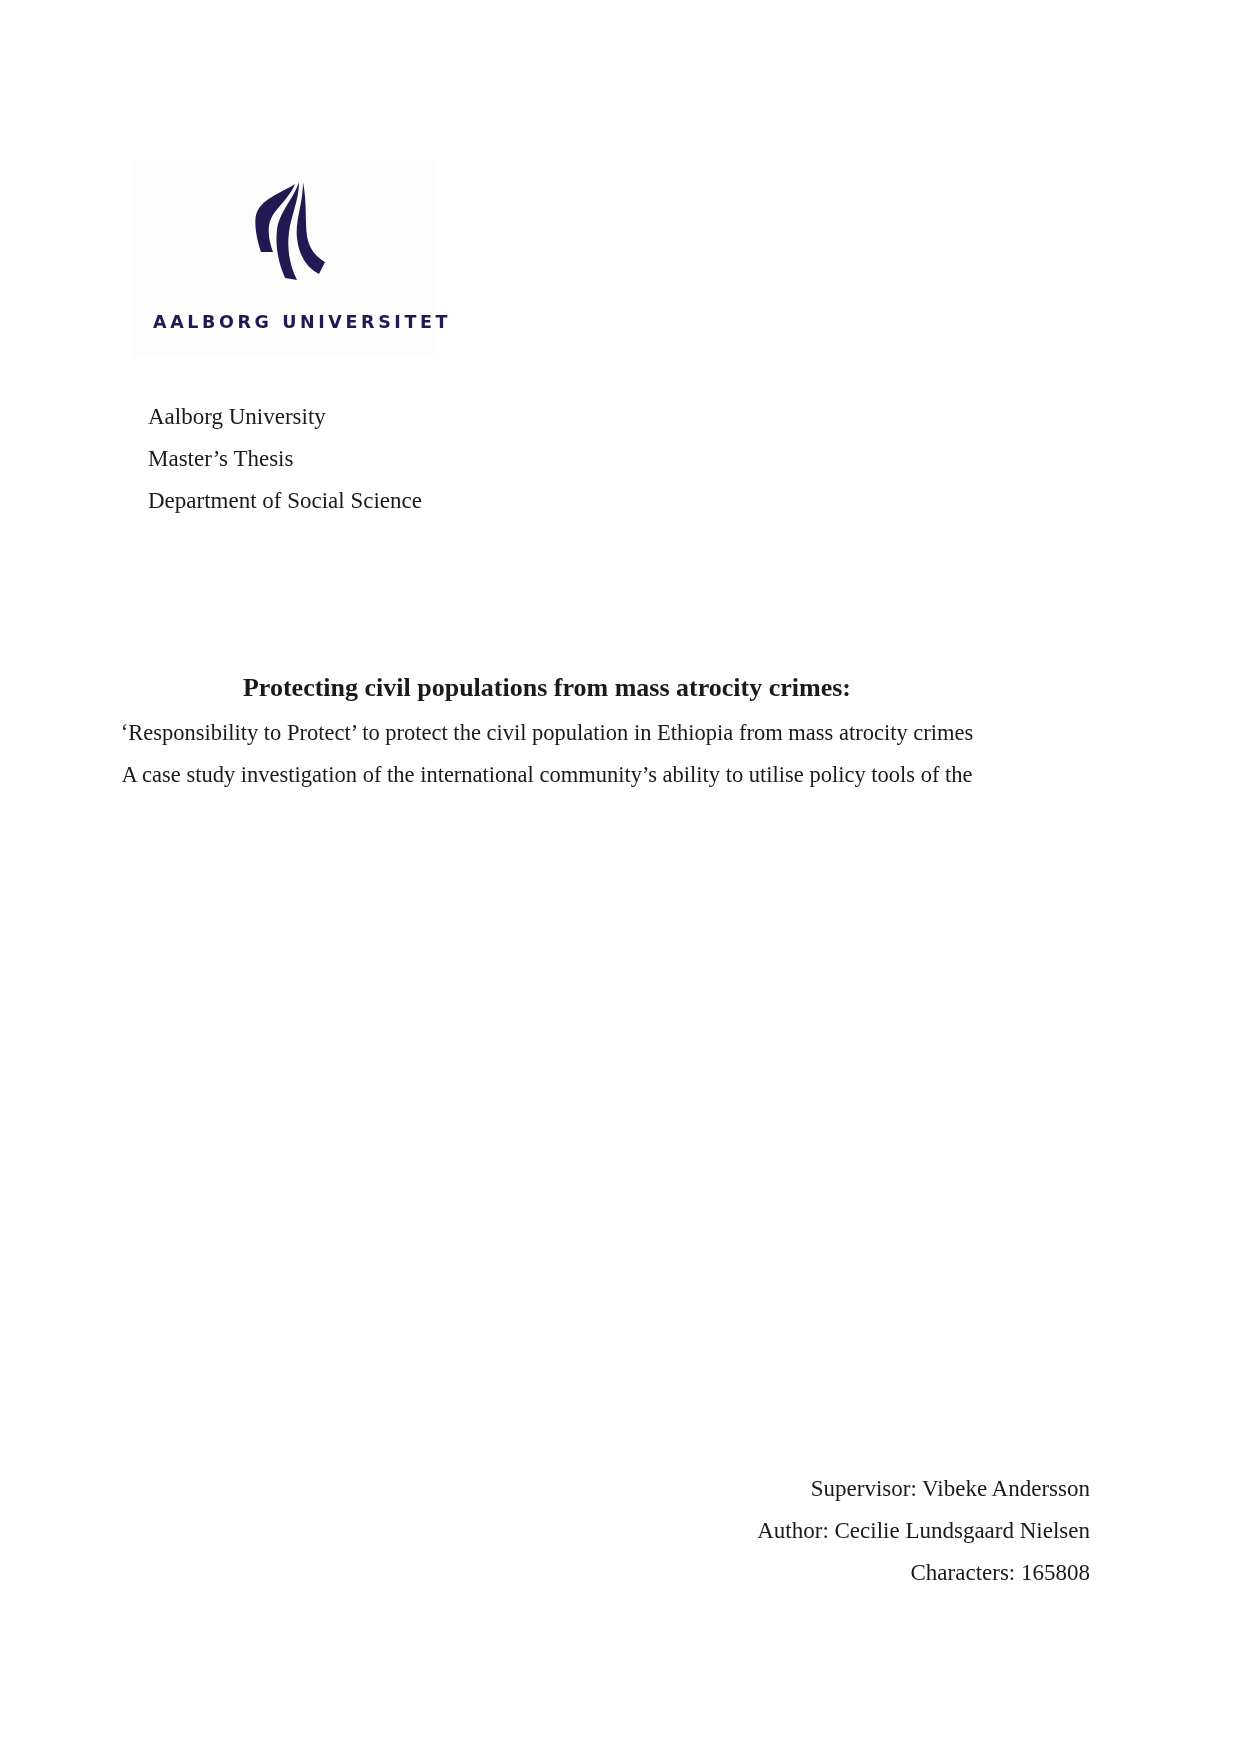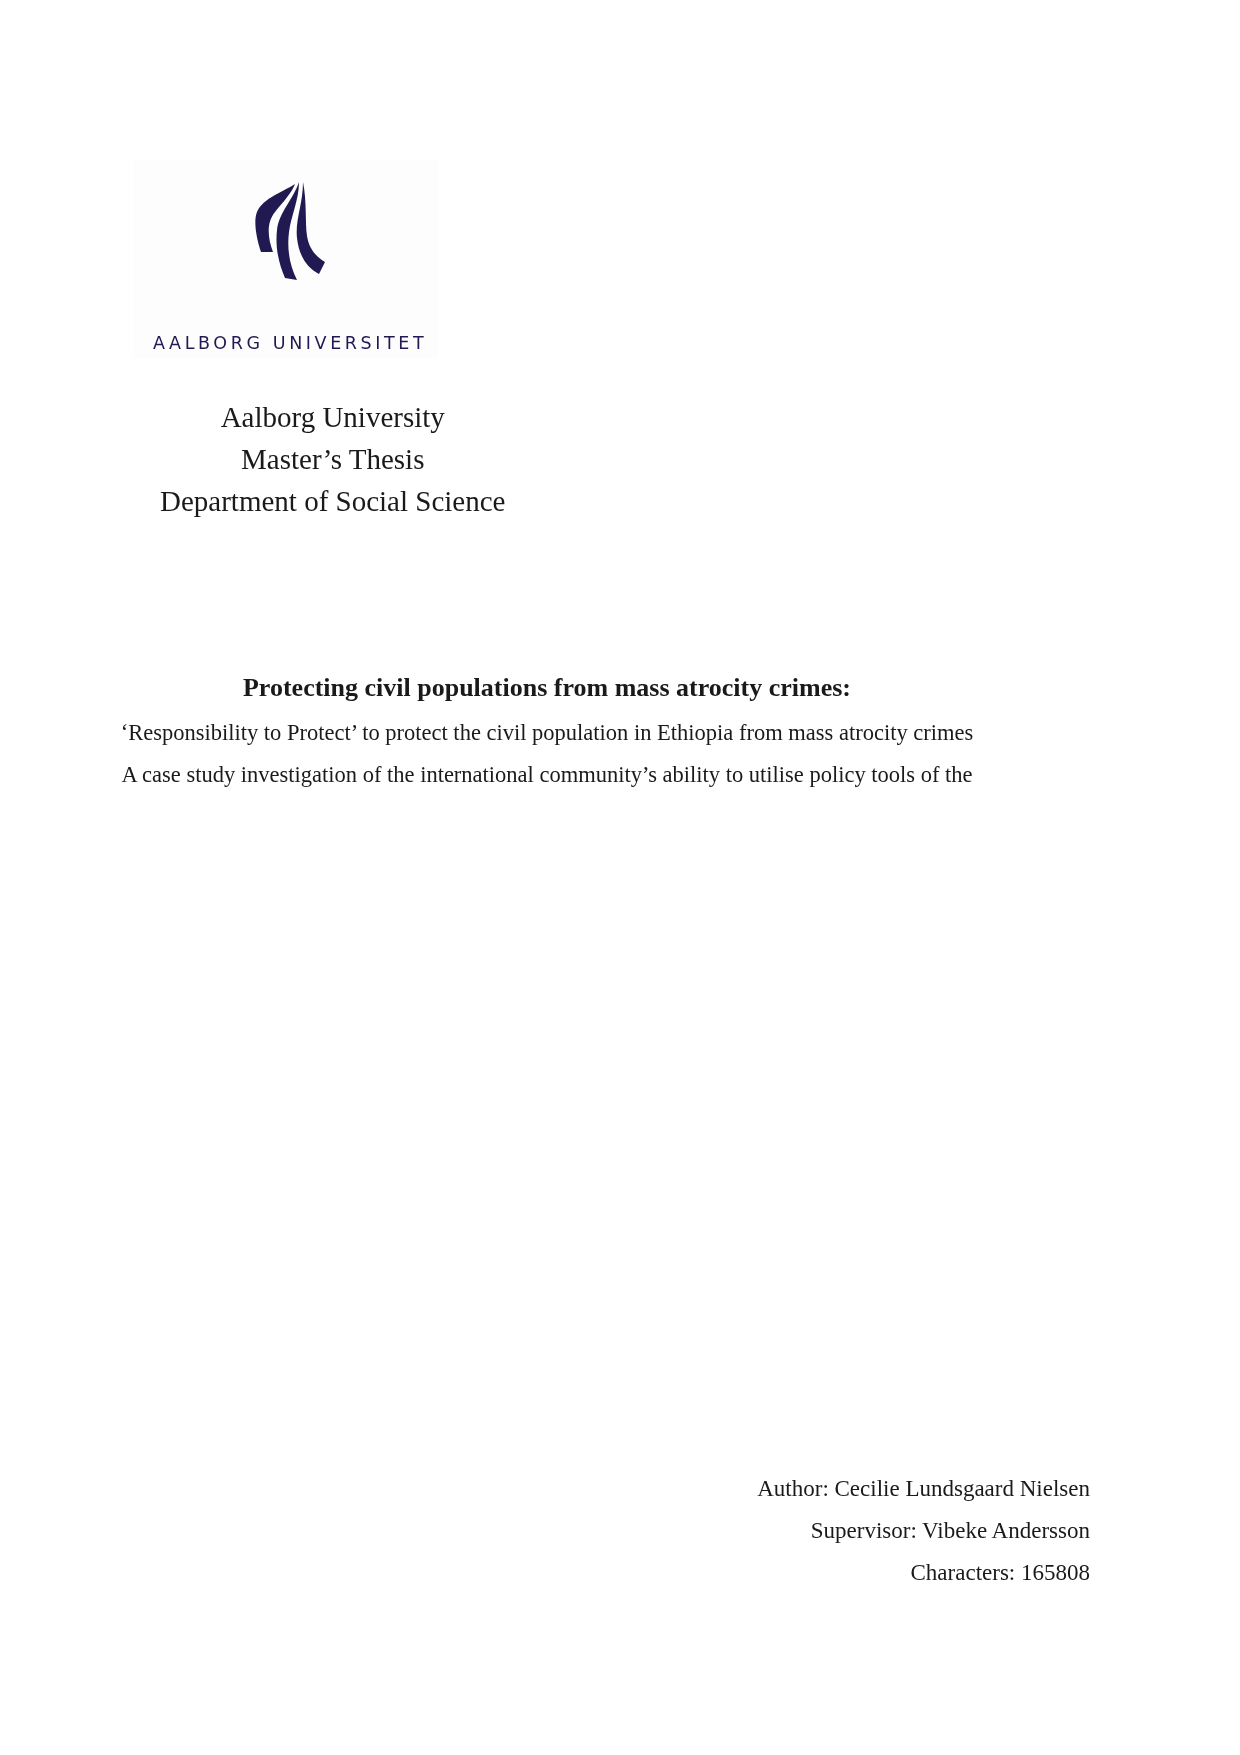--- a/index.html
+++ b/index.html
@@ -4,24 +4,24 @@
 <style>
   html, body { margin: 0; padding: 0; background: #ffffff; }
   body { width: 1240px; height: 1755px; position: relative; overflow: hidden;
          font-family: "Liberation Serif", "DejaVu Serif", serif; color: #1a1a1a; }
   .page { position: absolute; inset: 0; background: #ffffff; }
 
   .logo-box { position: absolute; left: 133px; top: 160px; width: 305px; height: 198px;
               background: #fdfdfd; }
   .logo-mark { position: absolute; left: 100px; top: 18px; width: 100px; height: 110px; }
   .logo-word { position: absolute; left: 20px; top: 152px; width: 270px;
-               font-family: "DejaVu Sans", "Liberation Sans", sans-serif; font-weight: normal;
-               font-size: 17.5px; letter-spacing: 3.6px; color: #211a52; white-space: nowrap; margin-top: 21px; }
+               font-family: "DejaVu Sans", "Liberation Sans", sans-serif; font-weight: bold;
+               font-size: 17.5px; letter-spacing: 3.6px; color: #211a52; white-space: nowrap; }
 
-  .inst { position: absolute; left: 160px; top: 396px; font-size: 29px; line-height: 42px; text-align: center; }
+  .inst { position: absolute; left: 148px; top: 396px; font-size: 23px; line-height: 42px; }
   .inst div { white-space: nowrap; }
 
   .title-block { position: absolute; left: 0; width: 1094px; top: 668px; text-align: center; }
   .title { font-size: 26px; font-weight: bold; line-height: 40px; }
   .subtitle { font-size: 22.5px; line-height: 42px; margin-top: 4px; }
 
   .meta { position: absolute; right: 150px; top: 1468px; text-align: right;
           font-size: 23px; line-height: 42px; }
   .meta div { white-space: nowrap; }
 </style>
@@ -47,18 +47,18 @@
 
   <div class="title-block">
     <div class="title">Protecting civil populations from mass atrocity crimes:</div>
     <div class="subtitle">
       <div>‘Responsibility to Protect’ to protect the civil population in Ethiopia from mass atrocity crimes</div>
       <div>A case study investigation of the international community’s ability to utilise policy tools of the</div>
     </div>
   </div>
 
   <div class="meta">
+    <div>Supervisor: Vibeke Andersson</div>
     <div>Author: Cecilie Lundsgaard Nielsen</div>
-    <div>Supervisor: Vibeke Andersson</div>
     <div>Characters: 165808</div>
   </div>
 
 </div>
 
 </body></html>

